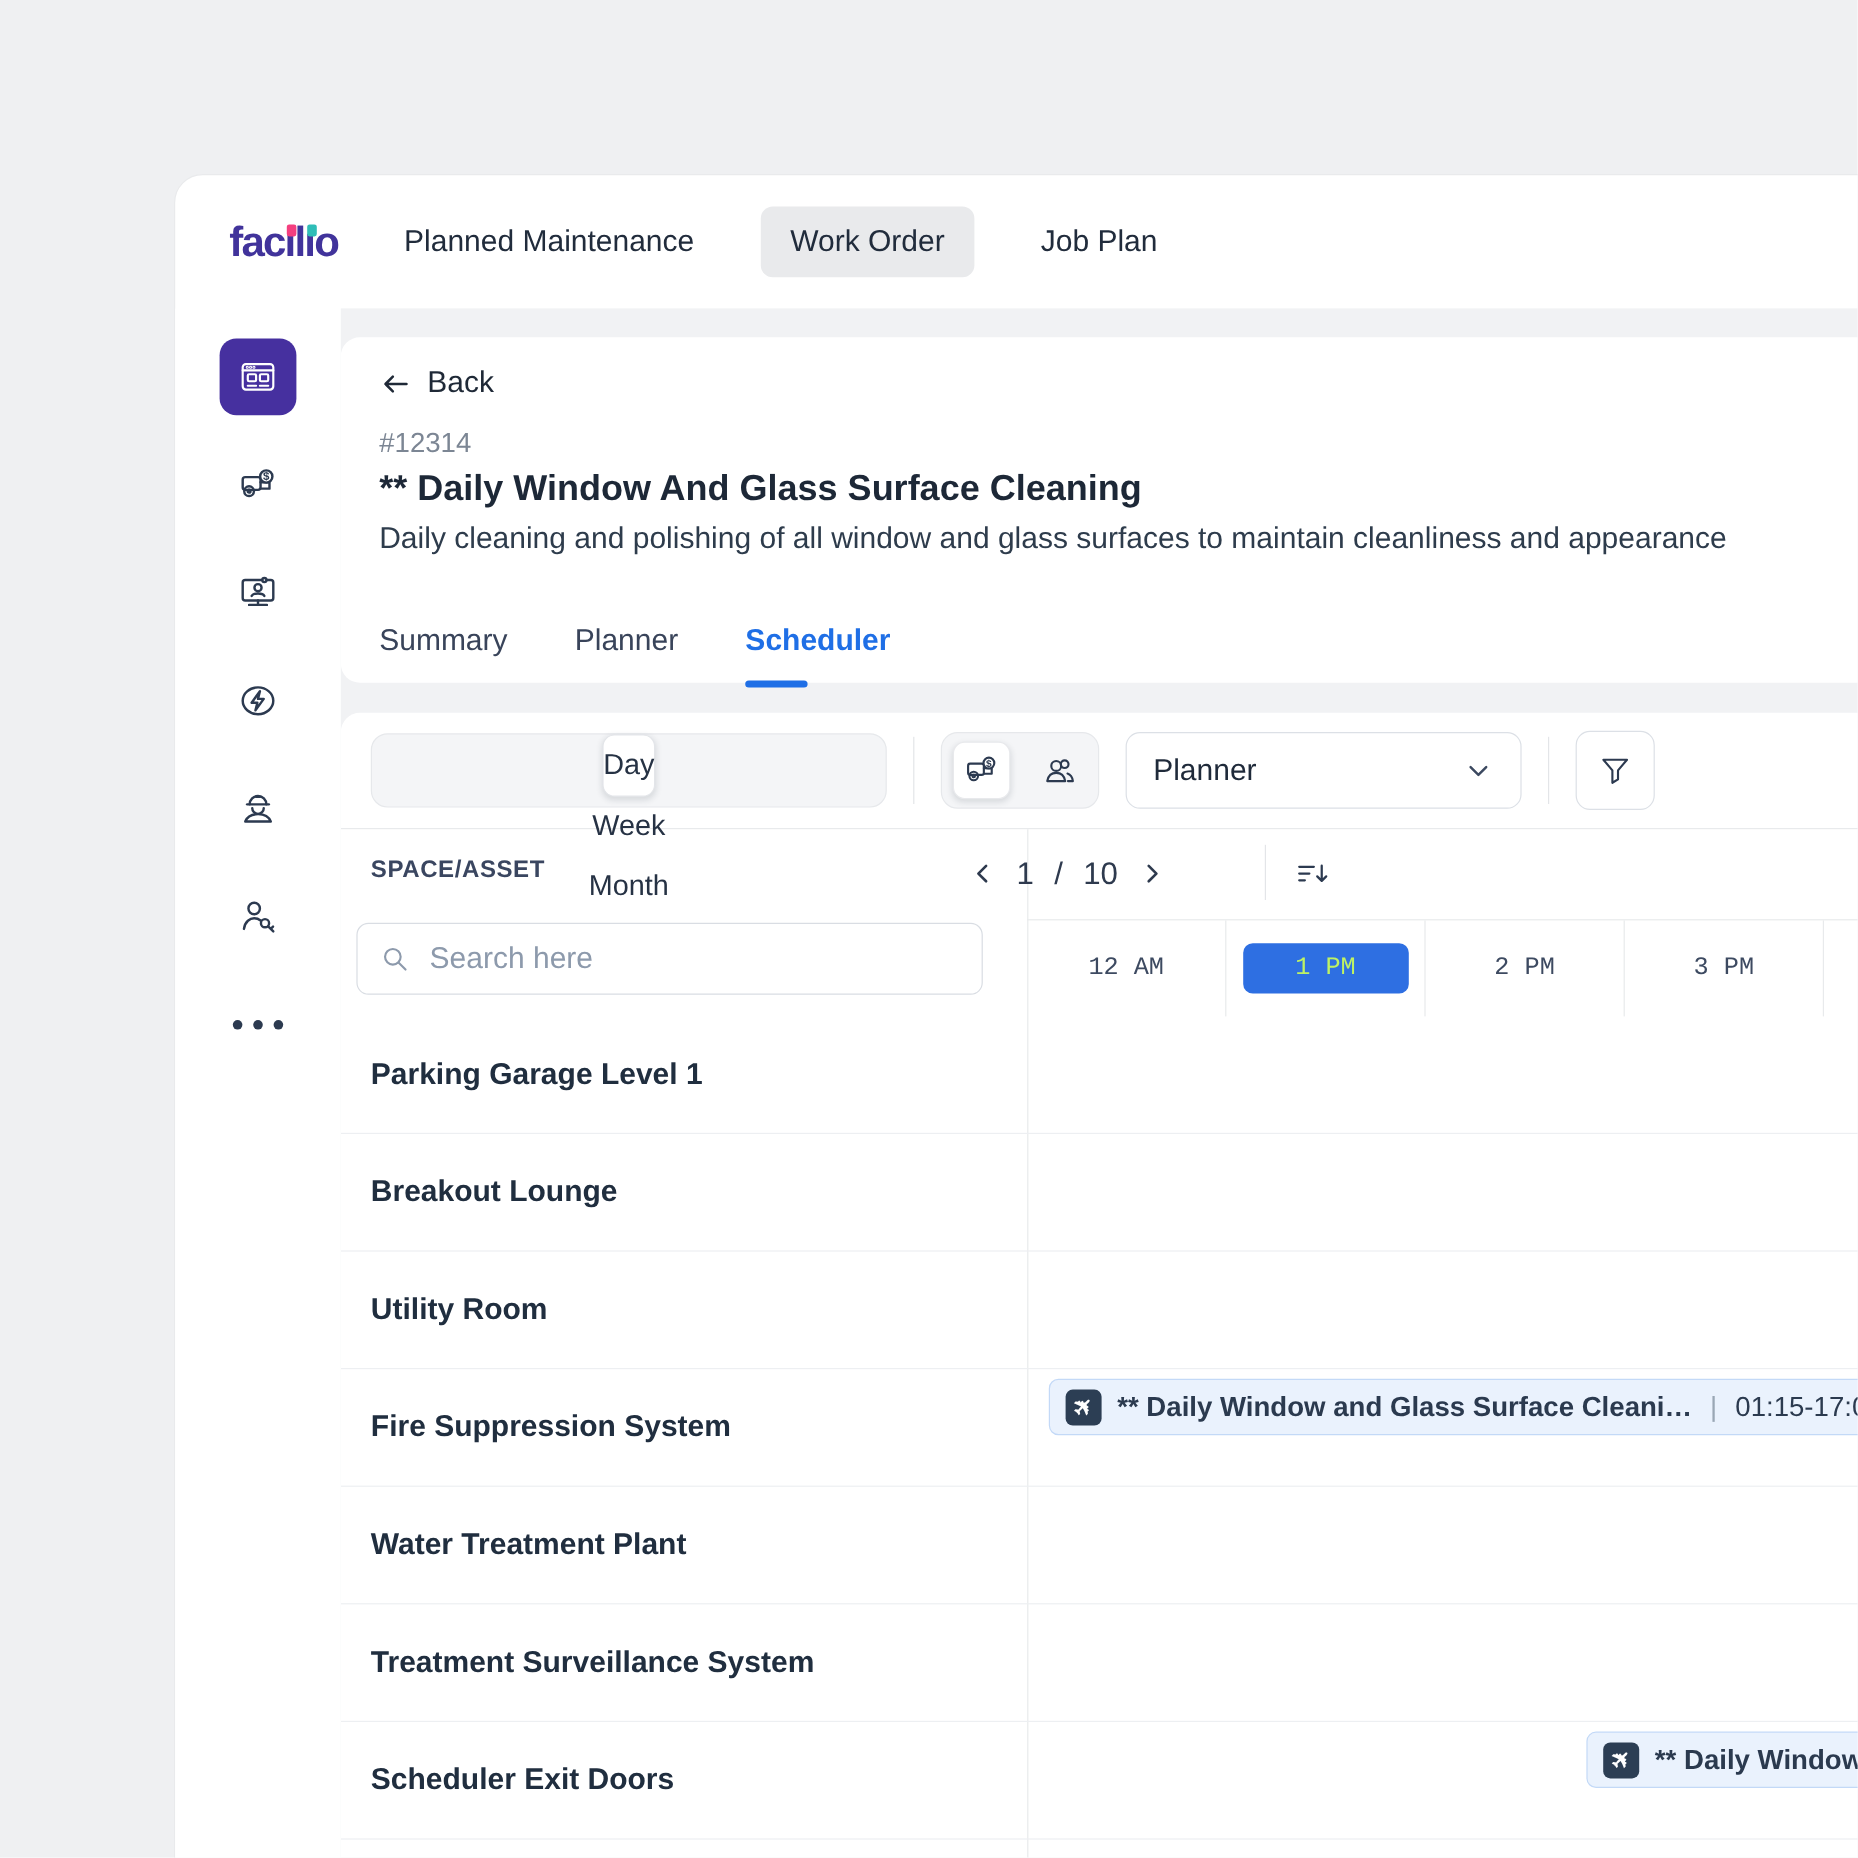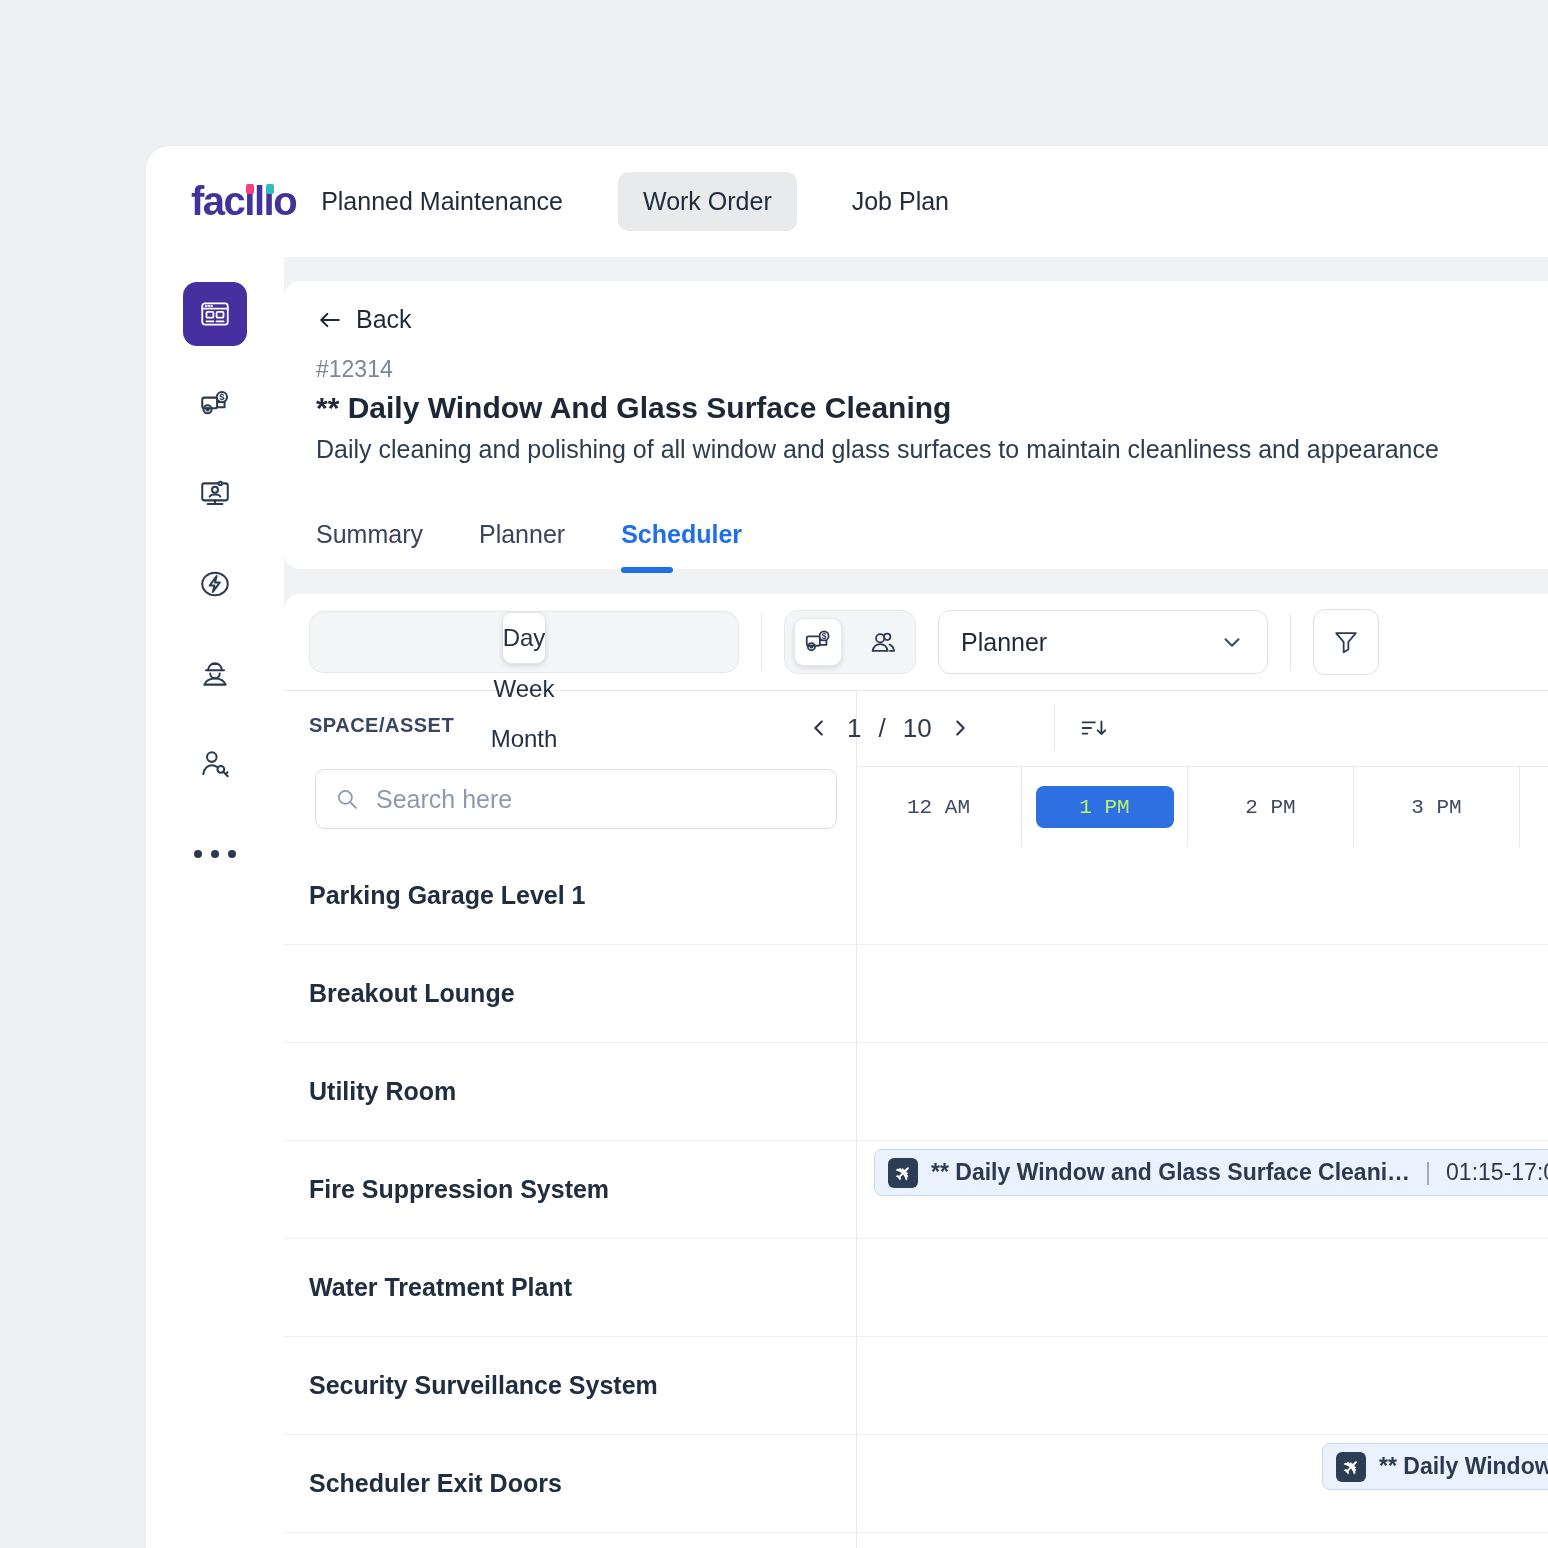--- a/index.html
+++ b/index.html
@@ -13,21 +13,21 @@
   .stroke-ic{fill:none;stroke:#2c3a50;stroke-width:1.9;stroke-linecap:round;stroke-linejoin:round;}
 
   
   .app{
     position:absolute;left:145px;top:145px;width:1580px;height:1420px;
     background:#ffffff;border:1px solid #e9eaec;border-top-left-radius:24px;
     box-sizing:border-box;overflow:hidden;
   }
   
   .topbar{height:111px;display:flex;align-items:center;padding-left:45px;box-sizing:border-box;}
-  .logo{font-size:40px;font-weight:800;letter-spacing:-1.5px;color:#41339b;display:flex;}
+  .logo{font-size:35px;font-weight:800;letter-spacing:-1.5px;color:#41339b;margin-right:30px;display:flex;}
   .logo .dotted{position:relative;}
   .logo .dotted i{font-style:normal;}
   .logo .dotted::after{content:"";position:absolute;top:5px;left:2px;width:8px;height:10px;border-radius:2px;}
   .logo .dot-pink::after{background:#f43f7f;}
   .logo .dot-teal::after{background:#2fbdb7;}
   .nav{display:flex;align-items:center;gap:30px;font-size:25px;color:#212c3c;}
   .nav-item{padding:15px 25px;border-radius:10px;cursor:pointer;white-space:nowrap;}
   .nav-item.active{background:#e9eaec;}
 
   
@@ -65,21 +65,21 @@
   .icon-btn.selected{background:#fff;border:1px solid #e8e9ec;box-shadow:0 2px 5px rgba(30,40,60,.14);box-sizing:border-box;}
   .select{margin-left:22px;width:330px;height:64px;border:1px solid #dce0e6;border-radius:12px;display:flex;align-items:center;justify-content:space-between;padding:0 22px;box-sizing:border-box;font-size:25px;color:#1f2a3a;cursor:pointer;}
   .filter-btn{width:64px;height:64px;border:1px solid #dce0e6;border-radius:12px;display:flex;align-items:center;justify-content:center;cursor:pointer;background:#fff;}
 
   .vline-main{position:absolute;left:572px;top:97px;bottom:0;width:1px;background:#e8eaec;}
   .sa-label{position:absolute;left:25px;top:120px;font-size:20px;font-weight:700;letter-spacing:.5px;color:#3a4660;}
   .pager{position:absolute;left:524px;top:112px;height:44px;display:flex;align-items:center;gap:17px;font-size:26px;color:#2e3a4e;}
   .pager .pg-btn{cursor:pointer;display:flex;align-items:center;}
   .pg-divider{position:absolute;left:770px;top:110px;width:1px;height:46px;background:#e3e5e8;}
   .sort-btn{position:absolute;left:786px;top:112px;width:46px;height:44px;display:flex;align-items:center;justify-content:center;cursor:pointer;}
-  .search{position:absolute;left:31px;top:175px;width:522px;height:60px;border:1px solid #d9dde3;border-radius:10px;display:flex;align-items:center;gap:14px;padding:0 18px;box-sizing:border-box;background:#fff;}
+  .search{position:absolute;left:13px;top:175px;width:522px;height:60px;border:1px solid #d9dde3;border-radius:10px;display:flex;align-items:center;gap:14px;padding:0 18px;box-sizing:border-box;background:#fff;}
   .search input{border:none;outline:none;font-size:25px;color:#2e3c4c;flex:1;font-family:"Liberation Sans",sans-serif;background:transparent;}
   .search input::placeholder{color:#8d9aac;}
 
   .time-header{position:absolute;left:572px;top:172px;right:0;height:81px;border-top:1px solid #e8eaec;display:flex;box-sizing:border-box;}
   .tcell{width:166px;border-right:1px solid #e8eaec;display:flex;align-items:center;justify-content:center;font-size:21px;font-weight:500;color:#3d4a61;box-sizing:border-box;font-family:Liberation Mono, monospace;}
   .tcell.last{flex:1;border-right:none;}
   .tcell .hour-btn{width:138px;height:42px;border-radius:8px;background:#2e6fe2;color:#bef264;display:flex;align-items:center;justify-content:center;font-size:21px;cursor:pointer;}
 
   .rows{position:absolute;left:0;top:253px;right:0;}
   .row{height:98px;border-bottom:1px solid #edeff2;display:flex;align-items:center;padding-left:25px;box-sizing:border-box;font-size:25px;font-weight:600;color:#202e3f;}
@@ -324,21 +324,21 @@
           <div class="row">
               <span>Utility Room</span>
             </div>
           <div class="row">
               <span>Fire Suppression System</span>
             </div>
           <div class="row">
               <span>Water Treatment Plant</span>
             </div>
           <div class="row">
-              <span>Security Surveillance System</span>
+              <span>Treatment Surveillance System</span>
             </div>
           <div class="row">
               <span>Scheduler Exit Doors</span>
             </div>
           <div class="row"></div>
         </div>
 
         <div class="event event1">
           <span class="plane">
               <span>✈</span>

